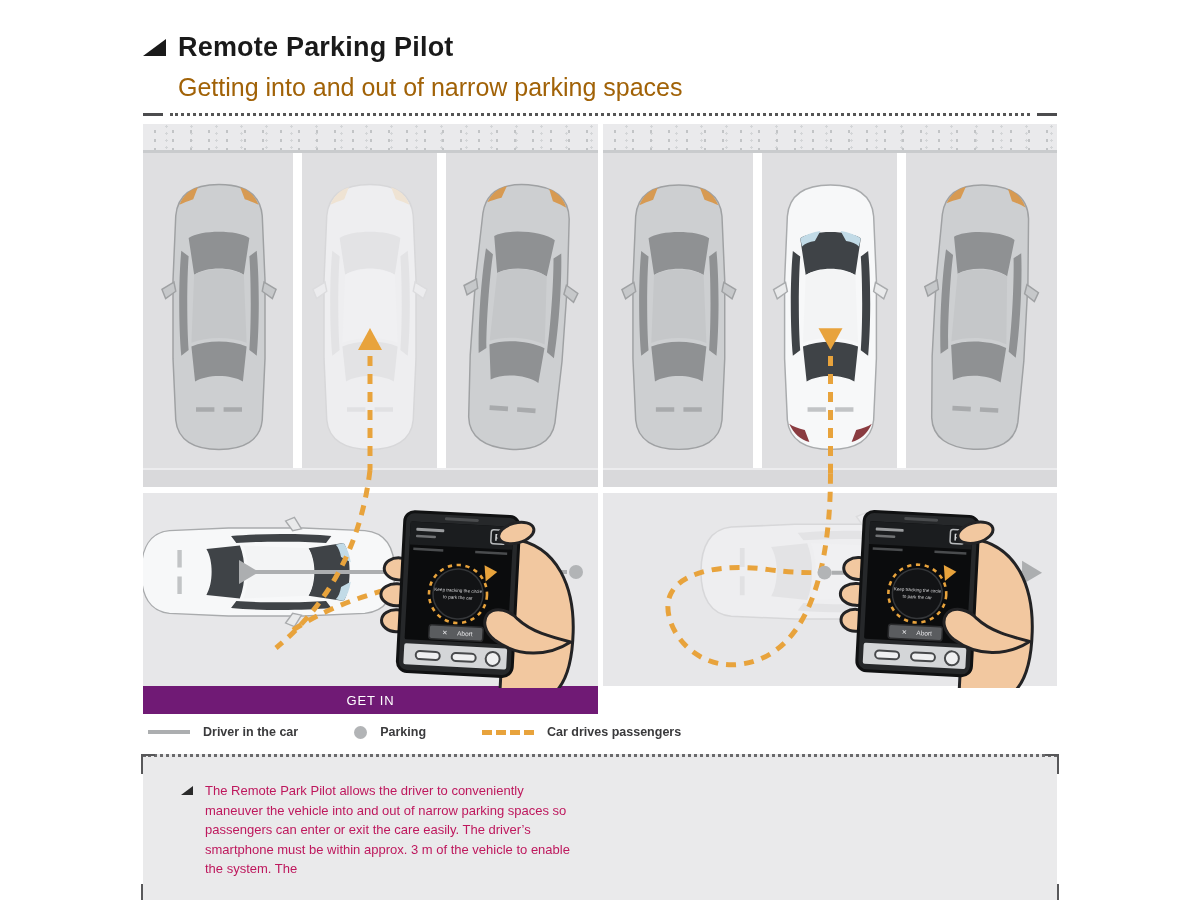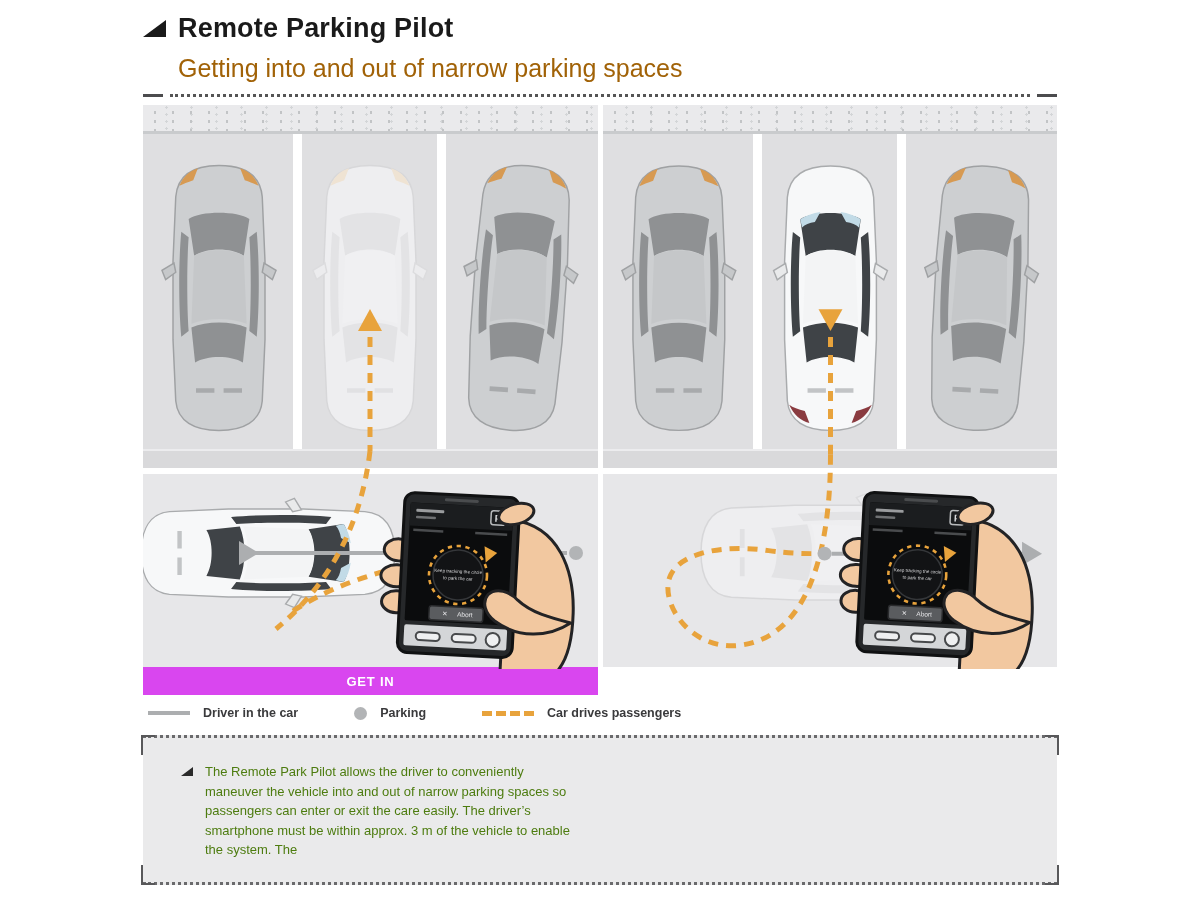--- a/index.html
+++ b/index.html
@@ -1,20 +1,20 @@
 <!DOCTYPE html>
 <html><head>
 <meta charset="utf-8">
 <style>
   html,body{margin:0;padding:0;background:#fff;}
   body{width:1200px;height:900px;overflow:hidden;font-family:"Liberation Sans",sans-serif;color:#1a1a1a;}
   .stage{position:relative;width:1200px;height:900px;background:#fff;}
 
   
-  .header{padding:13px 0 0 143px;}
+  .header{padding:32px 0 0 143px;}
   .title-row{display:flex;align-items:center;gap:12px;}
   .tri{width:23px;height:17px;background:#1a1a1a;clip-path:polygon(100% 0,100% 100%,0 100%);}
   .title{font-size:27px;font-weight:bold;letter-spacing:.2px;}
   .subtitle{margin:10px 0 0 35px;font-size:25px;font-weight:400;color:#a16207;}
 
   
   .dash-rule{display:flex;align-items:center;margin:10px 143px 0 143px;height:4px;}
   .dash-rule .end{width:20px;height:3px;background:#4c4c4e;}
   .dash-rule .dots{flex:1;height:0;border-top:3px dotted #55555า7;border-top:3px dotted #555;margin:0 7px;}
 
@@ -25,21 +25,21 @@
   .strip{height:26px;background-color:#EAEAEC;border-bottom:3px solid #C9CBCD;
     background-image:radial-gradient(circle,#C2C4C6 1.2px,transparent 1.5px),radial-gradient(circle,#D3D5D7 1px,transparent 1.3px);
     background-size:18px 9px,25px 7px;background-position:3px 3px,11px 6px;}
   .stalls{position:relative;height:315px;background:#DFDFE1;}
   .divider{position:absolute;top:0;bottom:0;width:9px;background:#fff;}
   .d1{left:150px;} .d2{left:294px;}
   .curb{height:17px;background:#D9D9DB;border-top:2px solid #ECECEE;}
   .gapline{height:6px;background:#fff;}
   .lane{height:193px;background:#E7E7E9;}
   .overlay{position:absolute;left:0;top:0;width:100%;height:564px;}
-  .caption{height:28px;background:#d946ef;color:#fff;font-size:13px;font-weight:bold;
+  .caption{height:28px;background:#701a75;color:#fff;font-size:13px;font-weight:normal;
     letter-spacing:.8px;display:flex;align-items:center;justify-content:center;}
 
   
   .car use{stroke-width:1.6;}
   .car-parked .u-body{fill:#CDCFD1;stroke:#9FA1A3;}
   .car-parked .u-glass{fill:#8F9193;}
   .car-parked .u-roof{fill:#C5C7C9;}
   .car-parked .u-mirror{fill:#C6C8CA;stroke:#9FA1A3;}
   .car-parked .u-vents{fill:#A8AAAC;}
   .car-parked .u-amber{fill:#D79A52;}
@@ -74,21 +74,21 @@
 
   
   .footnote{position:relative;margin:15px 143px 0 143px;background:#EAEAEB;
     border-top:3px dotted #6a6a6c;border-bottom:3px dotted #6a6a6c;min-height:112px;}
   .bk{position:absolute;width:12px;height:18px;}
   .bk.tl{left:-2px;top:-3px;border-left:2px solid #58585A;border-top:2px solid #58585A;}
   .bk.tr{right:-2px;top:-3px;border-right:2px solid #58585A;border-top:2px solid #58585A;}
   .bk.bl{left:-2px;bottom:-3px;border-left:2px solid #58585A;border-bottom:2px solid #58585A;}
   .bk.br{right:-2px;bottom:-3px;border-right:2px solid #58585A;border-bottom:2px solid #58585A;}
   .foot-grid{display:grid;grid-template-columns:1fr 1fr;gap:30px;padding:24px 50px 22px 38px;
-    font-size:13px;line-height:19.5px;color:#4d7c0f;}
+    font-size:13px;line-height:19.5px;color:#be185d;}
   .fcol1{position:relative;padding-left:24px;}
   .foot-tri{position:absolute;left:0;top:5px;width:12px;height:9px;background:#2a2a2a;
     clip-path:polygon(100% 0,100% 100%,0 100%);}
 </style>
 </head>
 <body>
 
 <div class="stage">
 
   <div class="header">

